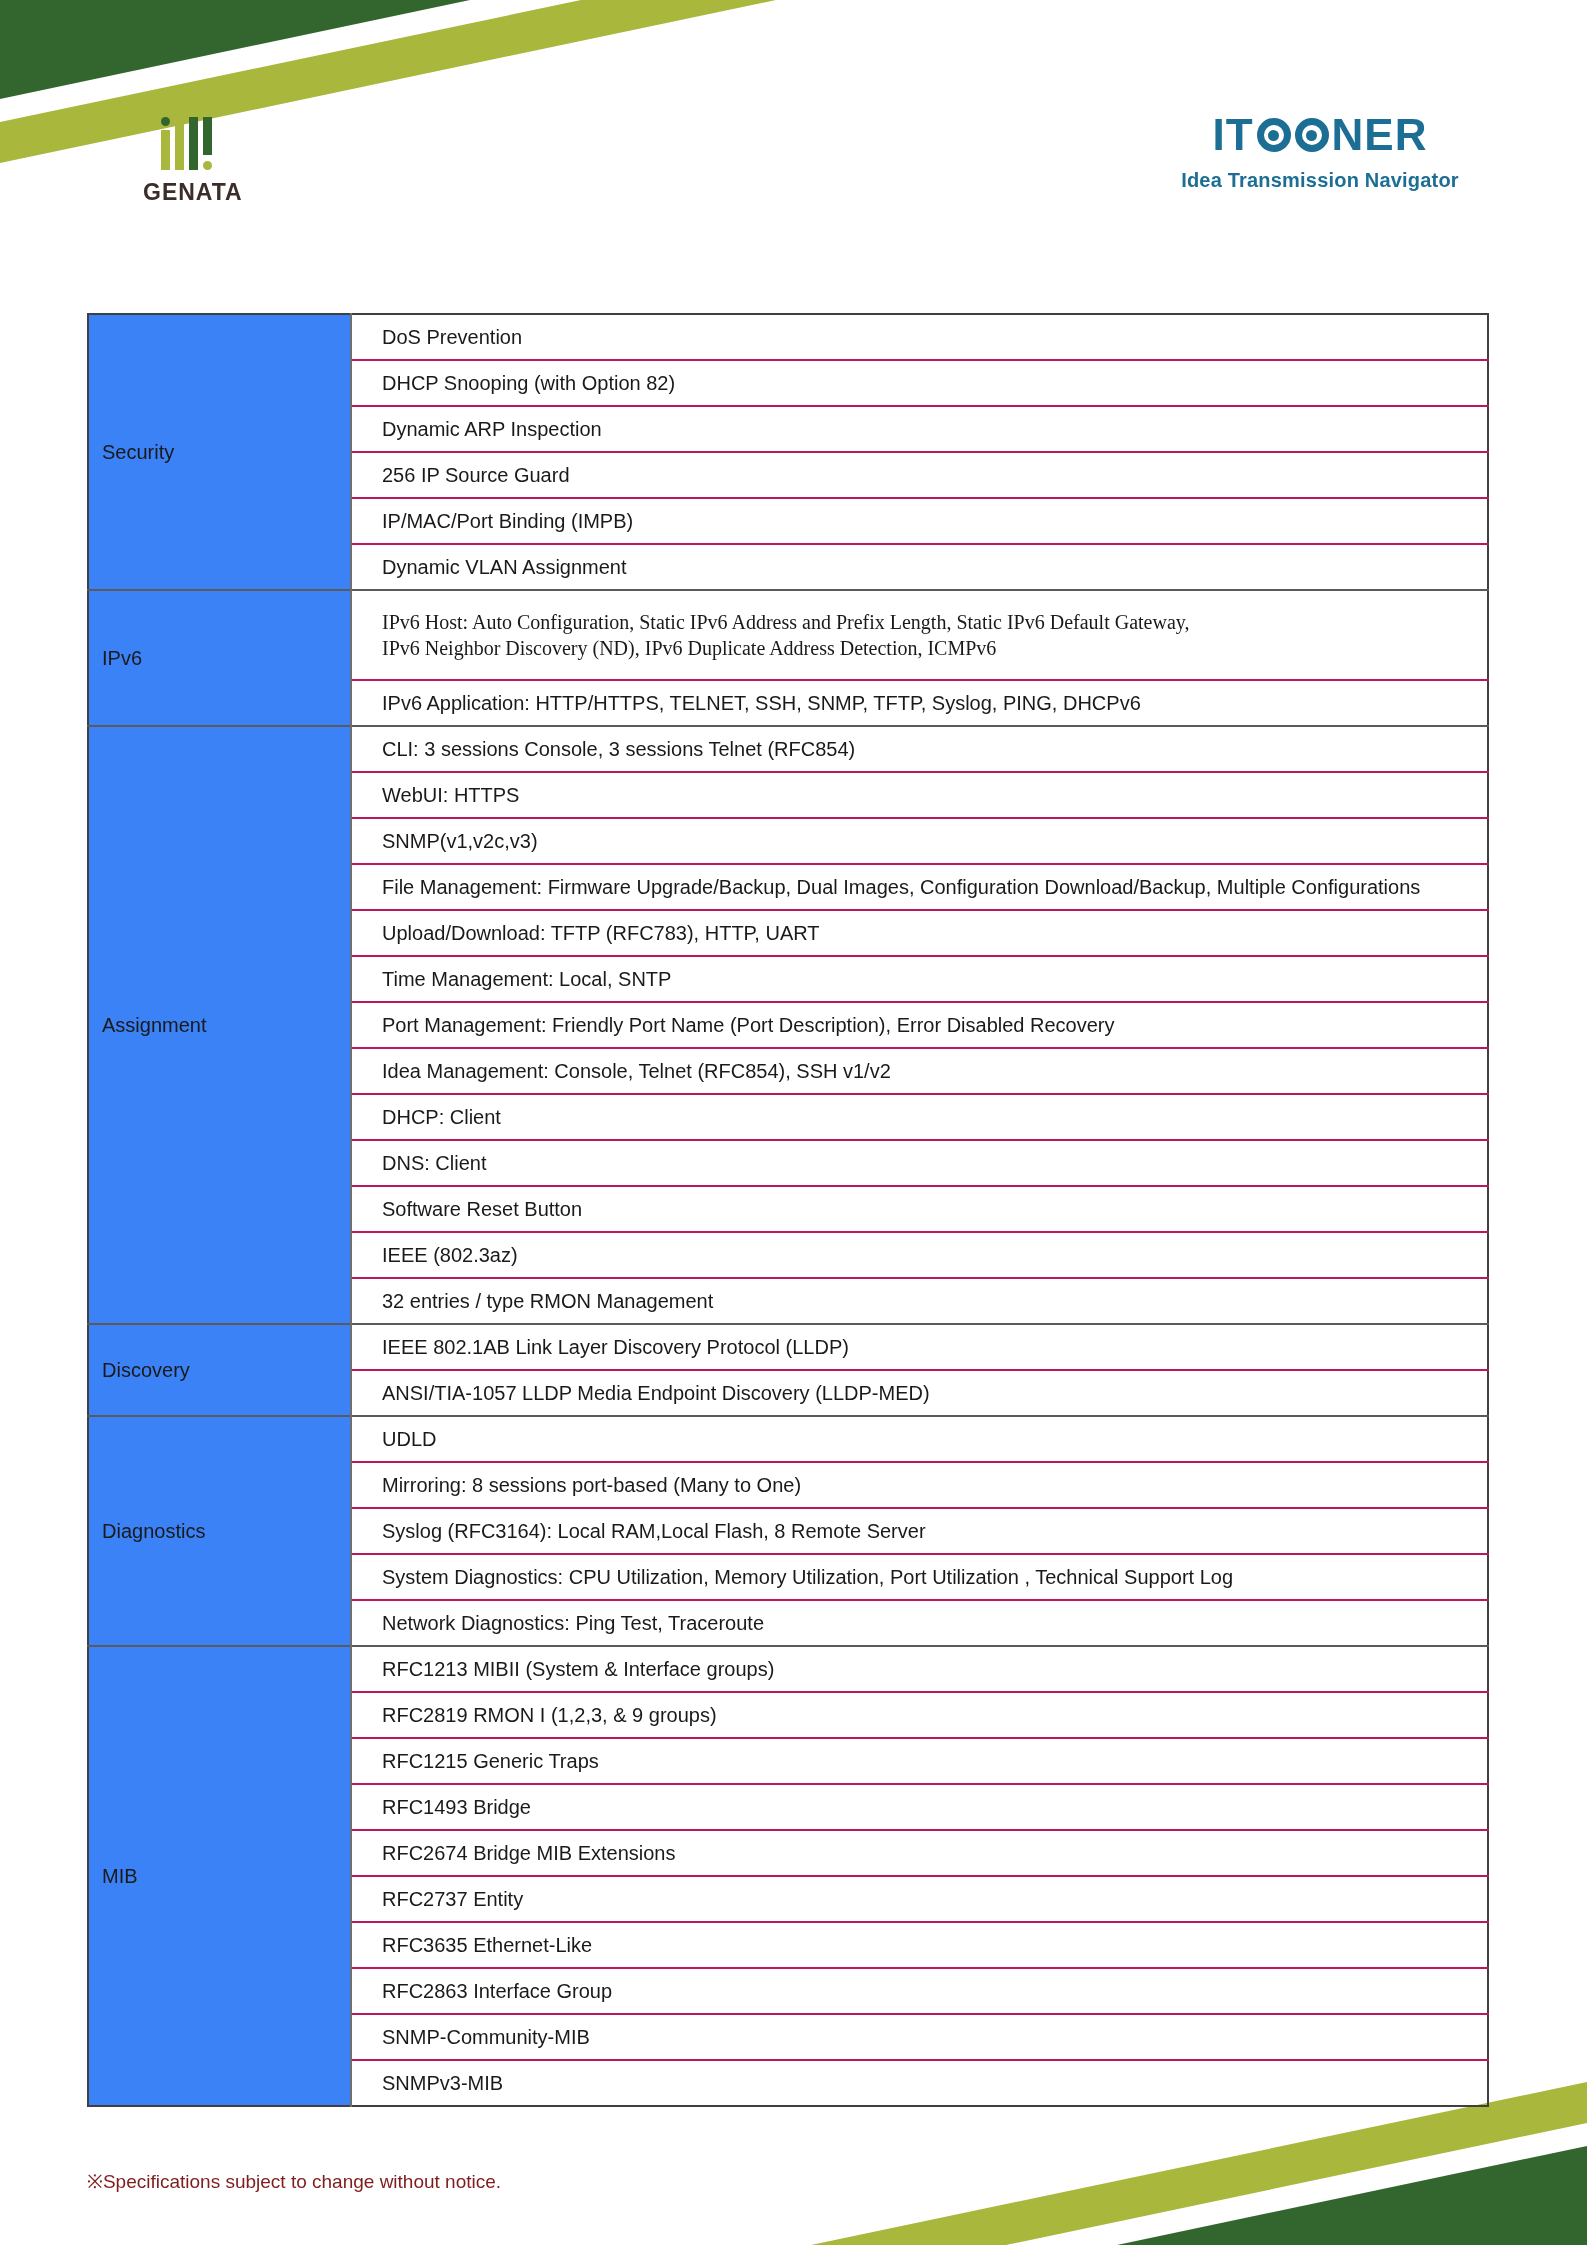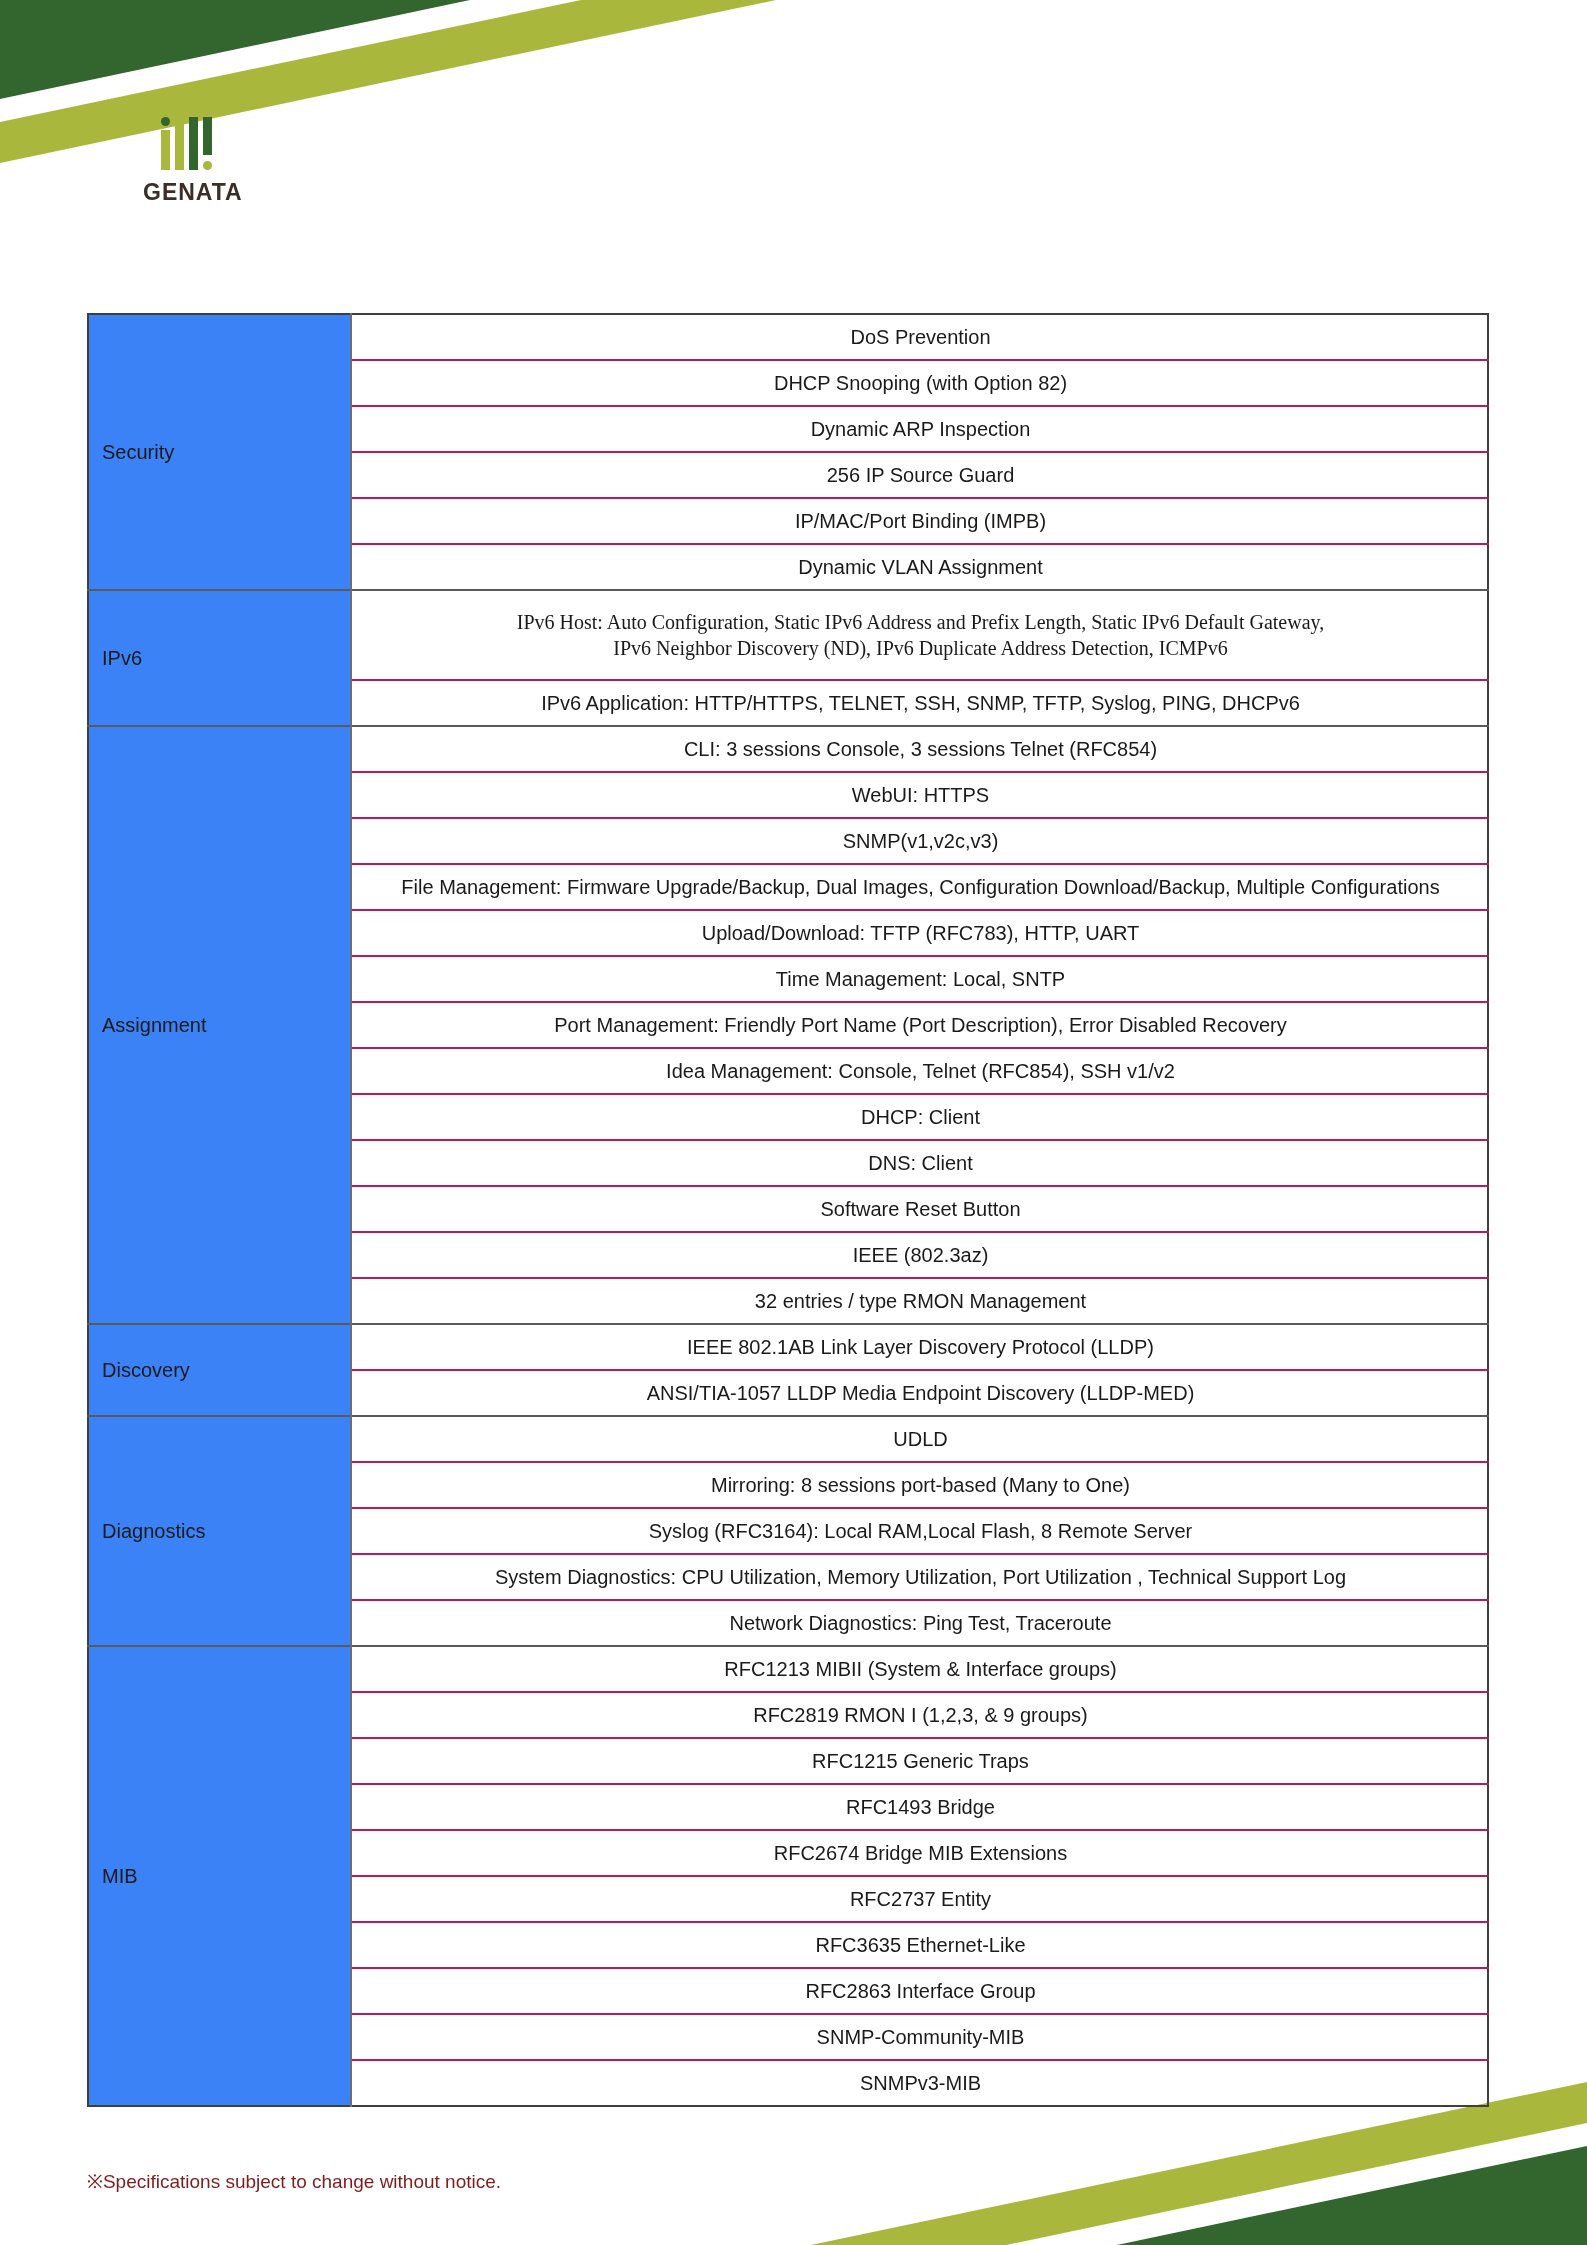--- a/index.html
+++ b/index.html
@@ -59,21 +59,21 @@
   table.spec td {
     font-size:20px; color:#1a1a1a;
     height:42px; vertical-align:middle;
     border-top:2px solid #be185d;
   }
   table.spec td.cat {
     padding-left:13px;
     border-right:2px solid #6f6f6f;
     background:#3b82f6;
   }
-  table.spec td.feat { padding-left:10px; padding-right:8px;text-align:center; }
+  table.spec td.feat { padding-left:30px; padding-right:8px; }
   table.spec td.tall { height:86px; white-space:pre-line; line-height:1.3;font-family:Liberation Serif, serif; }
   table.spec tr.section-start td { border-top:2px solid #5a5a5a; }
   table.spec tr:first-child td { border-top:none; }
 
   
   .footer-note { position:absolute; left:87px; top:2168px;
                  font-size:19px; color:#7f1d1d; }
 </style>
 </head>
 <body>
@@ -94,20 +94,33 @@
       <div class="gbar-tall c-lime"></div>
       <div class="gbar-tall c-dark"></div>
       <div class="gbar-col">
         <span class="gstem gstem-excl c-dark"></span>
           <span class="gdot c-lime"></span>
       </div>
     </div>
     <div class="genata-text">GENATA</div>
   </div>
 
+  <div class="itooner">
+    <div class="itooner-word">
+      <span class="itooner-letters">IT</span>
+      <span class="o-glyph">
+          <span class="o-dot"></span>
+        </span>
+      <span class="o-glyph">
+          <span class="o-dot"></span>
+        </span>
+      <span class="itooner-letters">NER</span>
+    </div>
+    <div class="itooner-tagline">Idea Transmission Navigator</div>
+  </div>
 
   <table class="spec">
     <colgroup>
         <col class="c1">
         <col>
       </colgroup>
     <tbody>
         <tr>
           <td class="cat" rowspan="6">Security</td>
           <td class="feat">DoS Prevention</td>

